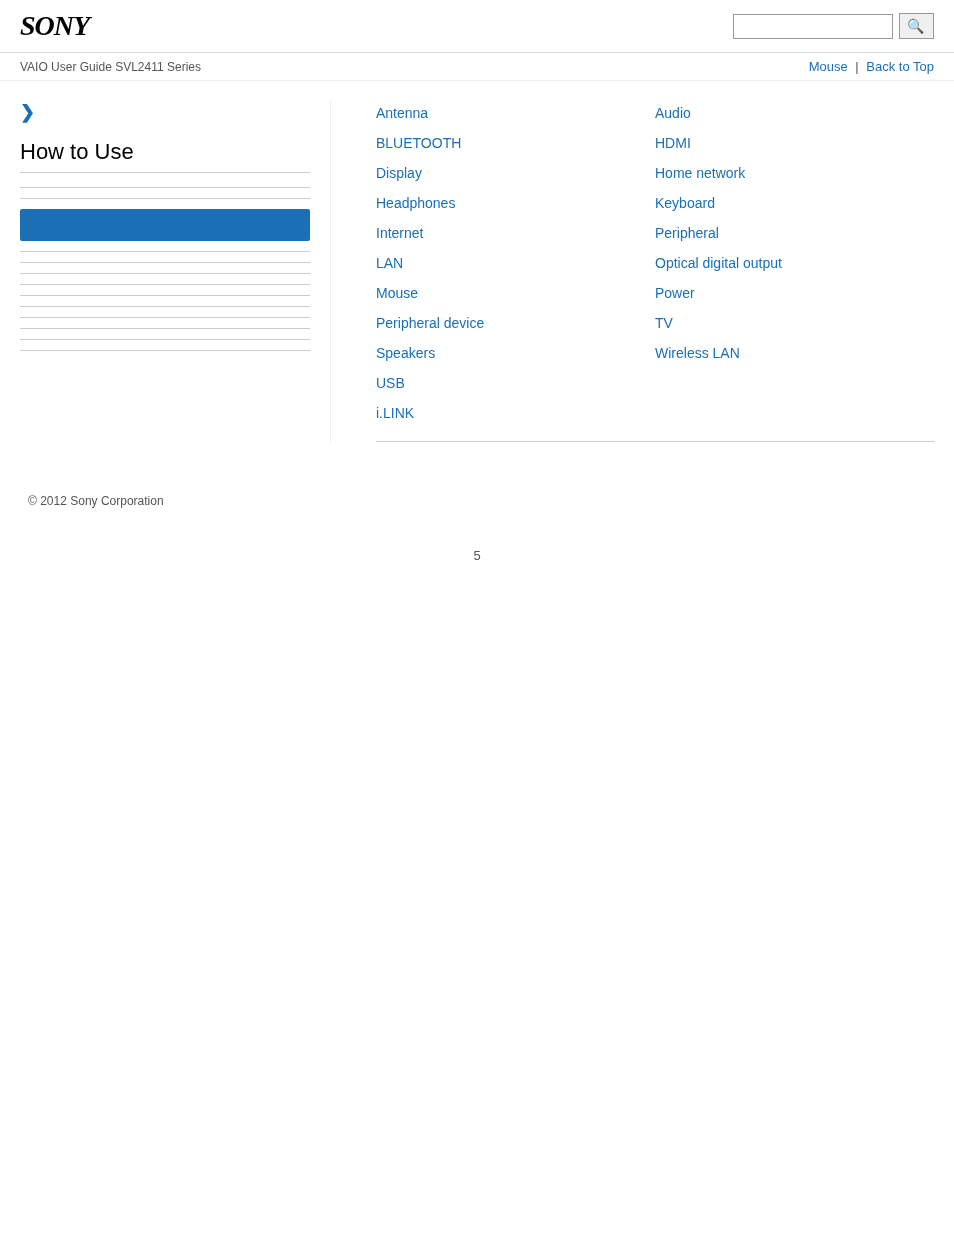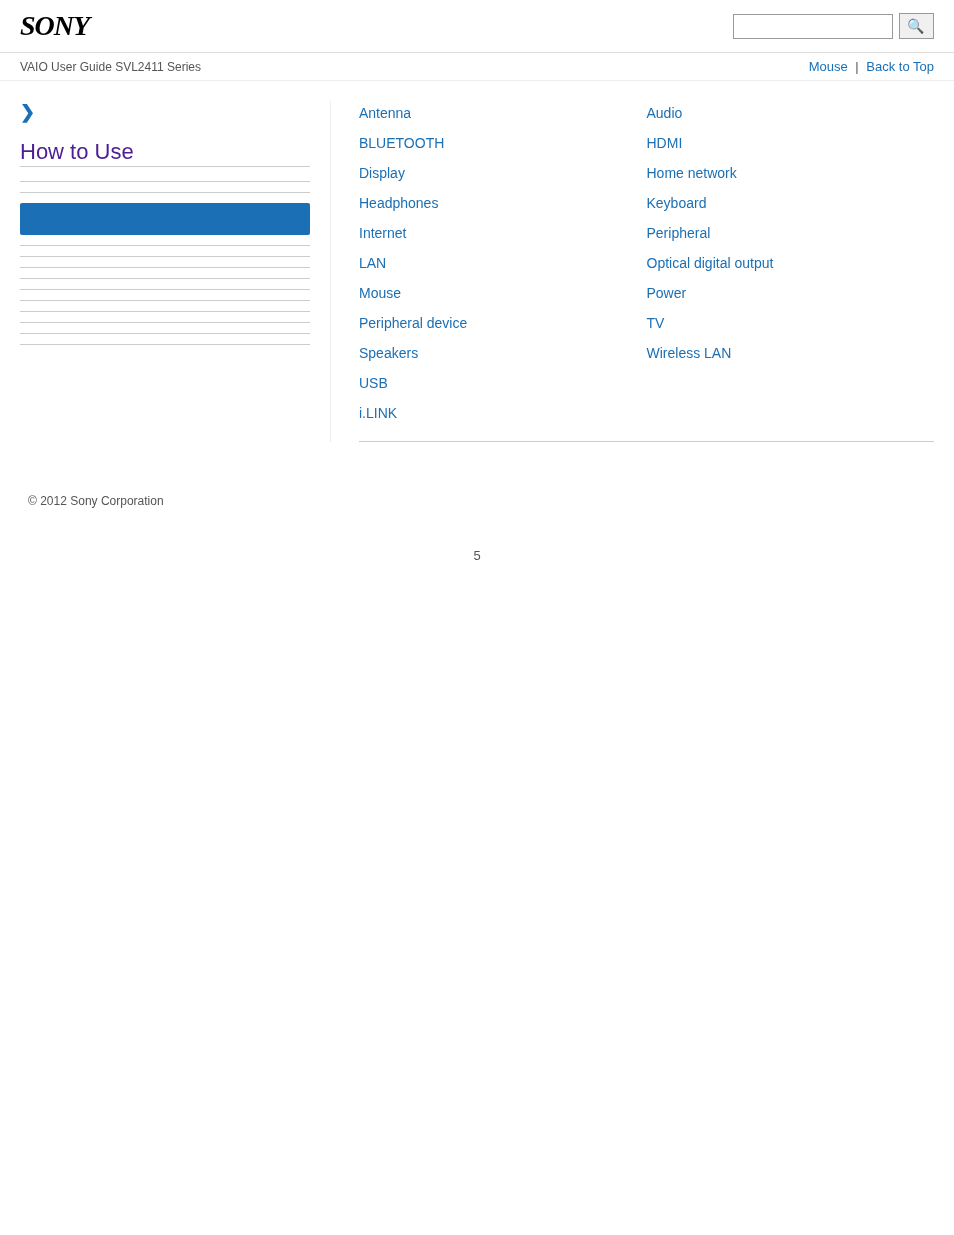--- a/index.html
+++ b/index.html
@@ -90,44 +90,44 @@
       color: #1a6fb5;
       font-size: 18px;
       font-weight: bold;
       margin-bottom: 16px;
       display: block;
     }
 
     .sidebar-title {
       font-size: 22px;
       font-weight: normal;
-      color: #4c1d95;
+      color: #000000;
       margin-bottom: 14px;
-      padding-bottom: 1px;
+      padding-bottom: 7px;
       border-bottom: 1px solid #ccc;
     }
 
     .sidebar-line {
       border: none;
       border-top: 1px solid #ccc;
       margin: 10px 0;
     }
 
     .sidebar-active-block {
       background: #1a6fb5;
       height: 32px;
       margin: 10px 0;
       border-radius: 2px;
     }
 
     
     .content-area {
       flex: 1;
       border-left: 1px solid #eee;
-      padding-left: 28px;
+      padding-left: 45px;
     }
 
     .links-grid {
       display: flex;
       gap: 0;
       border-bottom: 1px solid #ccc;
       padding-bottom: 16px;
     }
 
     .links-column {

